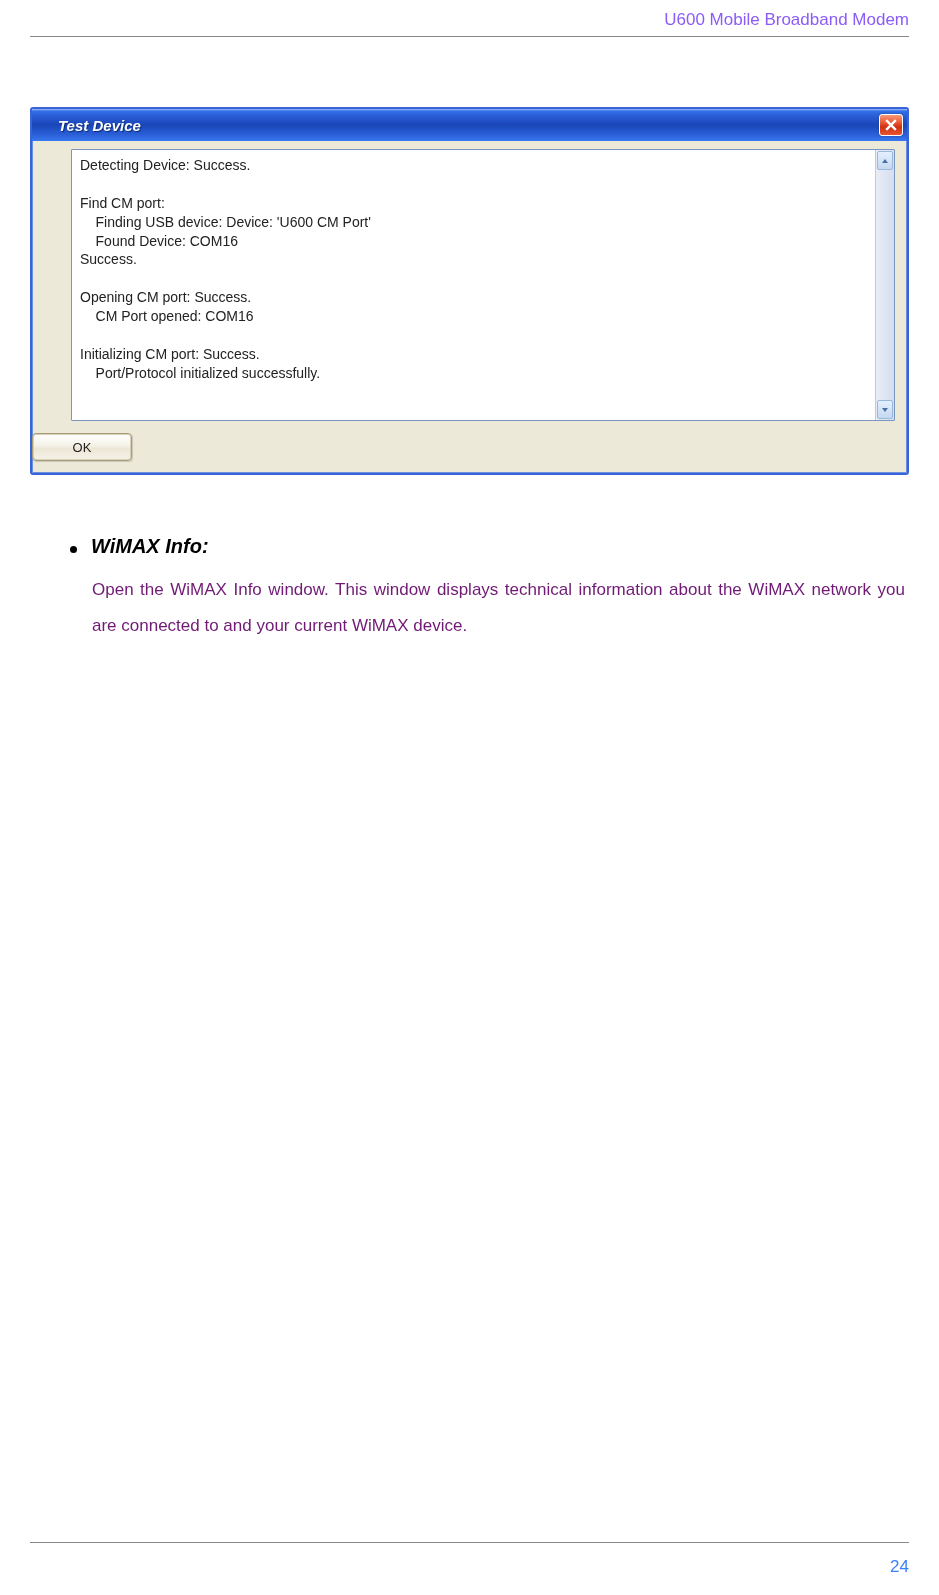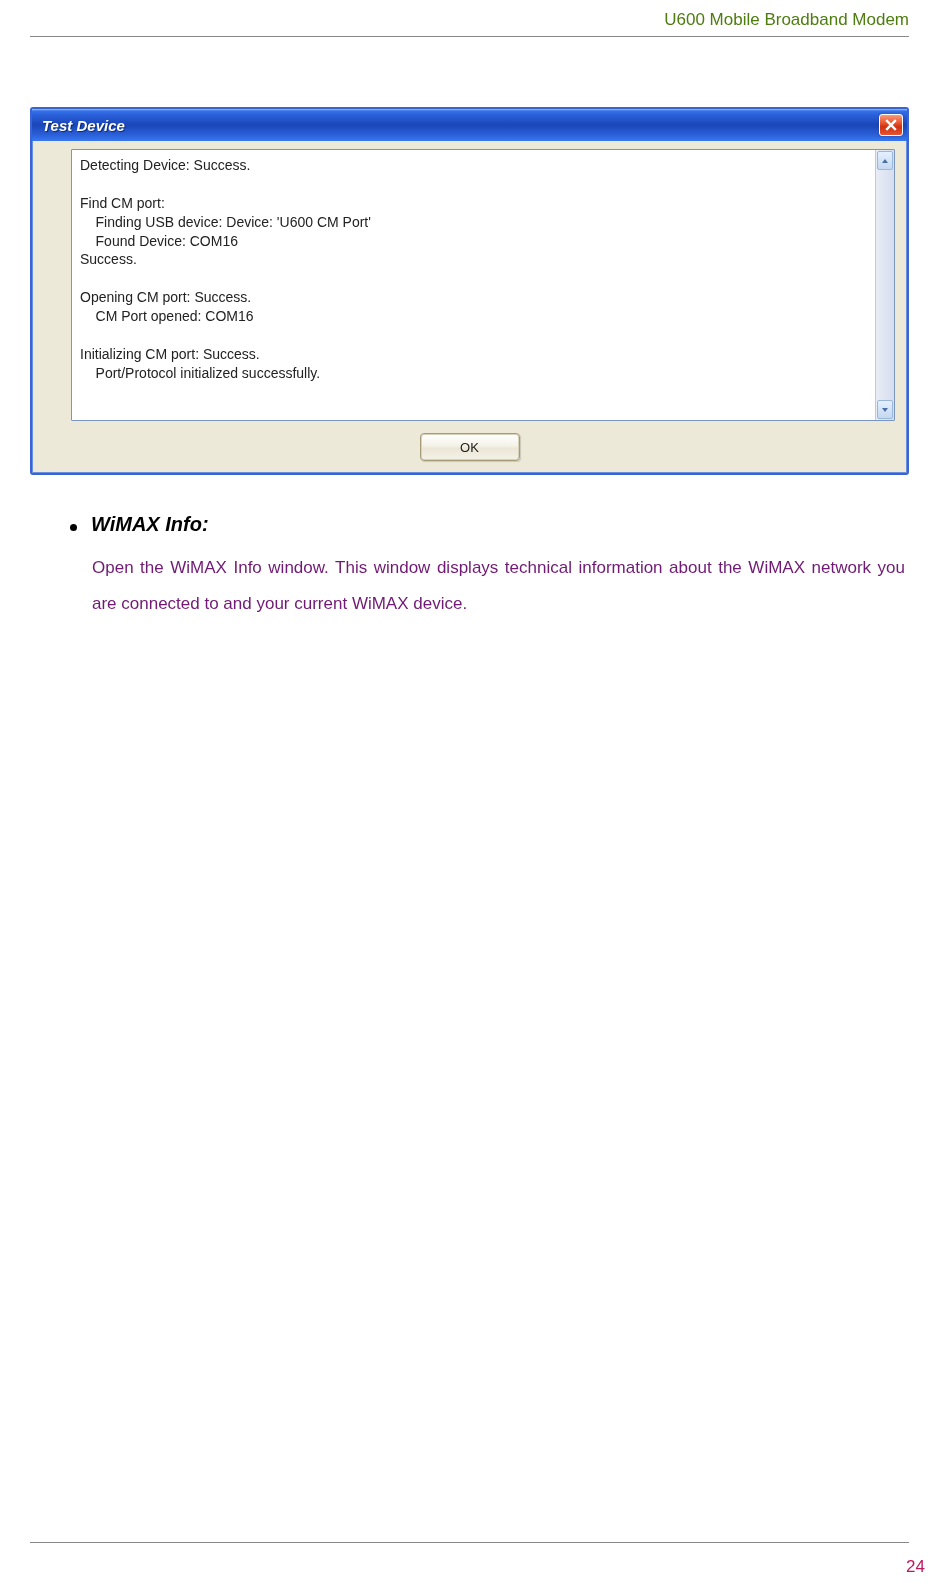--- a/index.html
+++ b/index.html
@@ -1,38 +1,38 @@
 <!DOCTYPE html>
 <html><head>
   <meta charset="utf-8">
   <style>
     * { margin: 0; padding: 0; box-sizing: border-box; }
     body { width: 939px; height: 1595px; background: #fff; font-family: Verdana, Tahoma, sans-serif; position: relative; }
-    .page-header { padding: 10px 30px 6px 0; text-align: right; font-size: 17px; color: #4d7c0f; }
+    .page-header { padding: 10px 30px 6px 0; text-align: right; font-size: 17px; color: #8b5cf6; }
     .hr-top, .hr-bottom { border: none; border-top: 1.5px solid #888; margin: 0 30px; }
     .content { padding: 70px 30px 0 30px; }
     .dialog { border: 2px solid #3a63d8; background: #ece9d8; border-radius: 3px; box-shadow: 0 0 0 1px #6a8fe0 inset; }
     .titlebar { height: 32px; background: linear-gradient(to bottom, #3878f0 0%, #2a5fd8 20%, #1a46b8 50%, #2a5fd8 80%, #3878f0 100%); display: flex; align-items: center; justify-content: space-between; padding: 0 4px 0 10px; border-top-left-radius: 2px; border-top-right-radius: 2px; position: relative; }
     .titlebar::after { content: ""; position: absolute; top: 0; left: 0; right: 0; height: 2px; background: linear-gradient(to bottom, rgba(255,255,255,0.5), transparent); }
-    .titlebar-text { color: #fff; font-weight: bold; font-size: 15px; font-style: italic; font-family: Verdana, Arial, sans-serif; text-shadow: 1px 1px 1px #0a2a70; }
+    .titlebar-text { color: #fff; font-weight: bold; font-size: 15px; font-style: italic; font-family: Verdana, Arial, sans-serif; text-shadow: 1px 1px 1px #0a2a70; margin-left: 16px; }
     .close-btn { width: 24px; height: 22px; background: linear-gradient(to bottom, #f89a7a 0%, #e85530 40%, #d03010 60%, #e85530 100%); border: 1px solid #fff; border-radius: 3px; display: flex; align-items: center; justify-content: center; color: #fff; font-weight: bold; font-size: 13px; cursor: pointer; box-shadow: 0 0 2px rgba(0,0,0,0.3); }
     .close-btn svg { width: 12px; height: 12px; }
     .dialog-body { padding: 8px 12px 8px 12px; }
     .textarea-wrap { position: relative; background: #fff; border: 1px solid #7a96c0; border-radius: 1px; margin-left: 27px; }
     .textarea-content { padding: 6px 24px 6px 8px; font-family: Tahoma, Arial, sans-serif; font-size: 14px; color: #222; line-height: 1.35; white-space: pre; height: 270px; overflow: hidden; }
     .scroll-track { position: absolute; right: 0; top: 0; bottom: 0; width: 19px; background: linear-gradient(to right, #e8ecf5, #d5def0); border-left: 1px solid #bcd; display: flex; flex-direction: column; justify-content: space-between; }
     .scroll-arrow { height: 19px; background: linear-gradient(to bottom, #e4f0ff, #c4d8f0); border: 1px solid #9bb8da; border-radius: 2px; margin: 1px; display: flex; align-items: center; justify-content: center; color: #4a6fa0; font-size: 10px; cursor: pointer; }
-    .button-row { display: flex; justify-content: center; padding: 4px 0 12px 0; }
+    .button-row { display: flex; padding: 4px 0 12px 0; }
     .ok-btn { width: 100px; height: 28px; background: linear-gradient(to bottom, #fff 0%, #f4f2e8 45%, #ece6d6 55%, #f4f2e8 100%); border: 1px solid #a89c78; border-radius: 4px; font-family: Tahoma, sans-serif; font-size: 13px; color: #222; cursor: pointer; box-shadow: 0 0 0 1px #d8d0b8 inset, 1px 1px 1px rgba(0,0,0,0.15); }
-    .section { margin-top: 38px; padding-left: 40px; }
+    .section { margin-top: 60px; padding-left: 40px; }
     .bullet-row { display: flex; align-items: baseline; gap: 14px; }
     .bullet-dot { width: 7px; height: 7px; background: #000; border-radius: 50%; flex-shrink: 0; margin-top: 8px; }
     .section-title { font-weight: bold; font-style: italic; font-size: 20px; color: #000; font-family: Verdana, sans-serif; }
     .section-body { margin-top: 14px; padding-left: 22px; padding-right: 4px; font-size: 17px; color: #701a75; line-height: 2.1; text-align: justify; font-family: Verdana, sans-serif; }
-    .page-footer { position: absolute; bottom: 18px; right: 14px; font-size: 17px; color: #be185d; }
+    .page-footer { position: absolute; bottom: 18px; right: 30px; font-size: 17px; color: #3b82f6; }
     .hr-bottom-wrap { position: absolute; bottom: 52px; left: 0; right: 0; }
   </style>
 </head>
 <body>
 
 <div class="page-header">U600 Mobile Broadband Modem</div>
 <hr class="hr-top">
 
 <div class="content">
 

